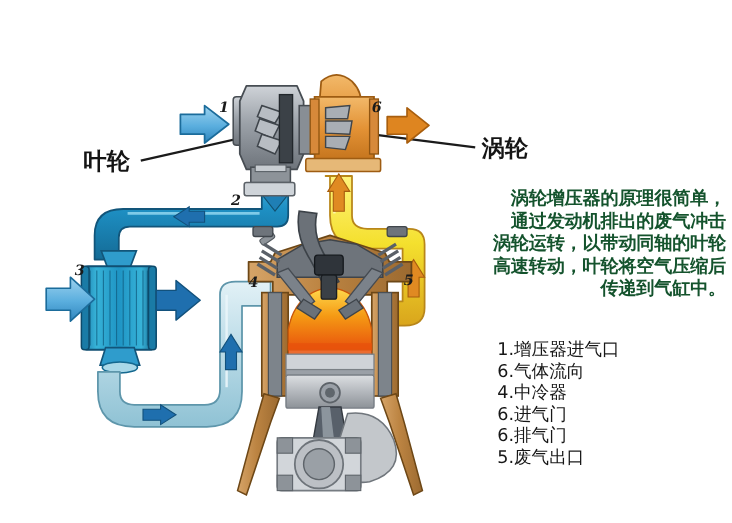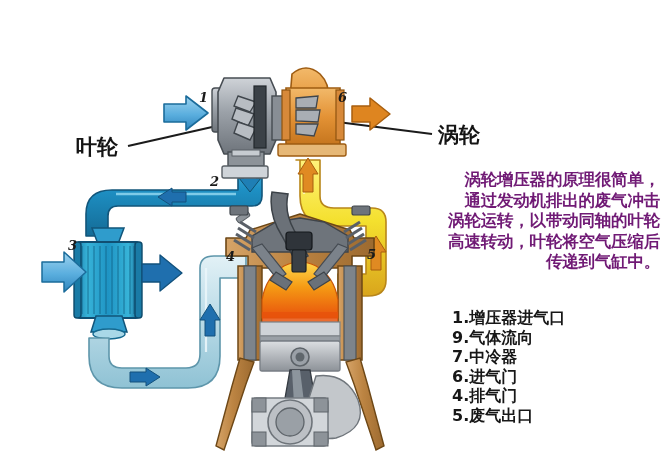--- a/index.html
+++ b/index.html
@@ -19,29 +19,29 @@
   }
   .lbl-cn{
     font-family:"DejaVu Sans","Liberation Sans",sans-serif;
     font-size:21px;font-weight:700;fill:#141414;
   }
   .para{
     position:absolute;
     left:404px;top:170px;width:256px;
     font-family:"DejaVu Sans","Liberation Sans",sans-serif;
     font-size:16.5px;font-weight:700;line-height:20.5px;
-    color:#701a75;text-align:right;
+    color:#14532d;text-align:right;
     letter-spacing:-0.2px;
     white-space:pre-line;
   }
   .legend{
     position:absolute;
     left:452px;top:308px;width:210px;
     font-family:"DejaVu Sans","Liberation Sans",sans-serif;
-    font-size:16px;font-weight:700;line-height:19.5px;
+    font-size:16px;font-weight:400;line-height:19.5px;
     color:#171717;text-align:left;
   }
   .legend div{white-space:nowrap;}
 </style>
 </head>
 <body>
 
 <div id="stage">
 
 <svg width="665" height="475" viewBox="0 0 665 475">
@@ -308,20 +308,20 @@
 </svg>
 
 <div class="para">涡轮增压器的原理很简单，
 通过发动机排出的废气冲击
 涡轮运转，以带动同轴的叶轮
 高速转动，叶轮将空气压缩后
 传递到气缸中。</div>
 
 <div class="legend">
   <div>1.增压器进气口</div>
-  <div>9.气体流向</div>
-  <div>7.中冷器</div>
+  <div>6.气体流向</div>
+  <div>4.中冷器</div>
   <div>6.进气门</div>
-  <div>4.排气门</div>
+  <div>6.排气门</div>
   <div>5.废气出口</div>
 </div>
 
 </div>
 
 </body></html>

